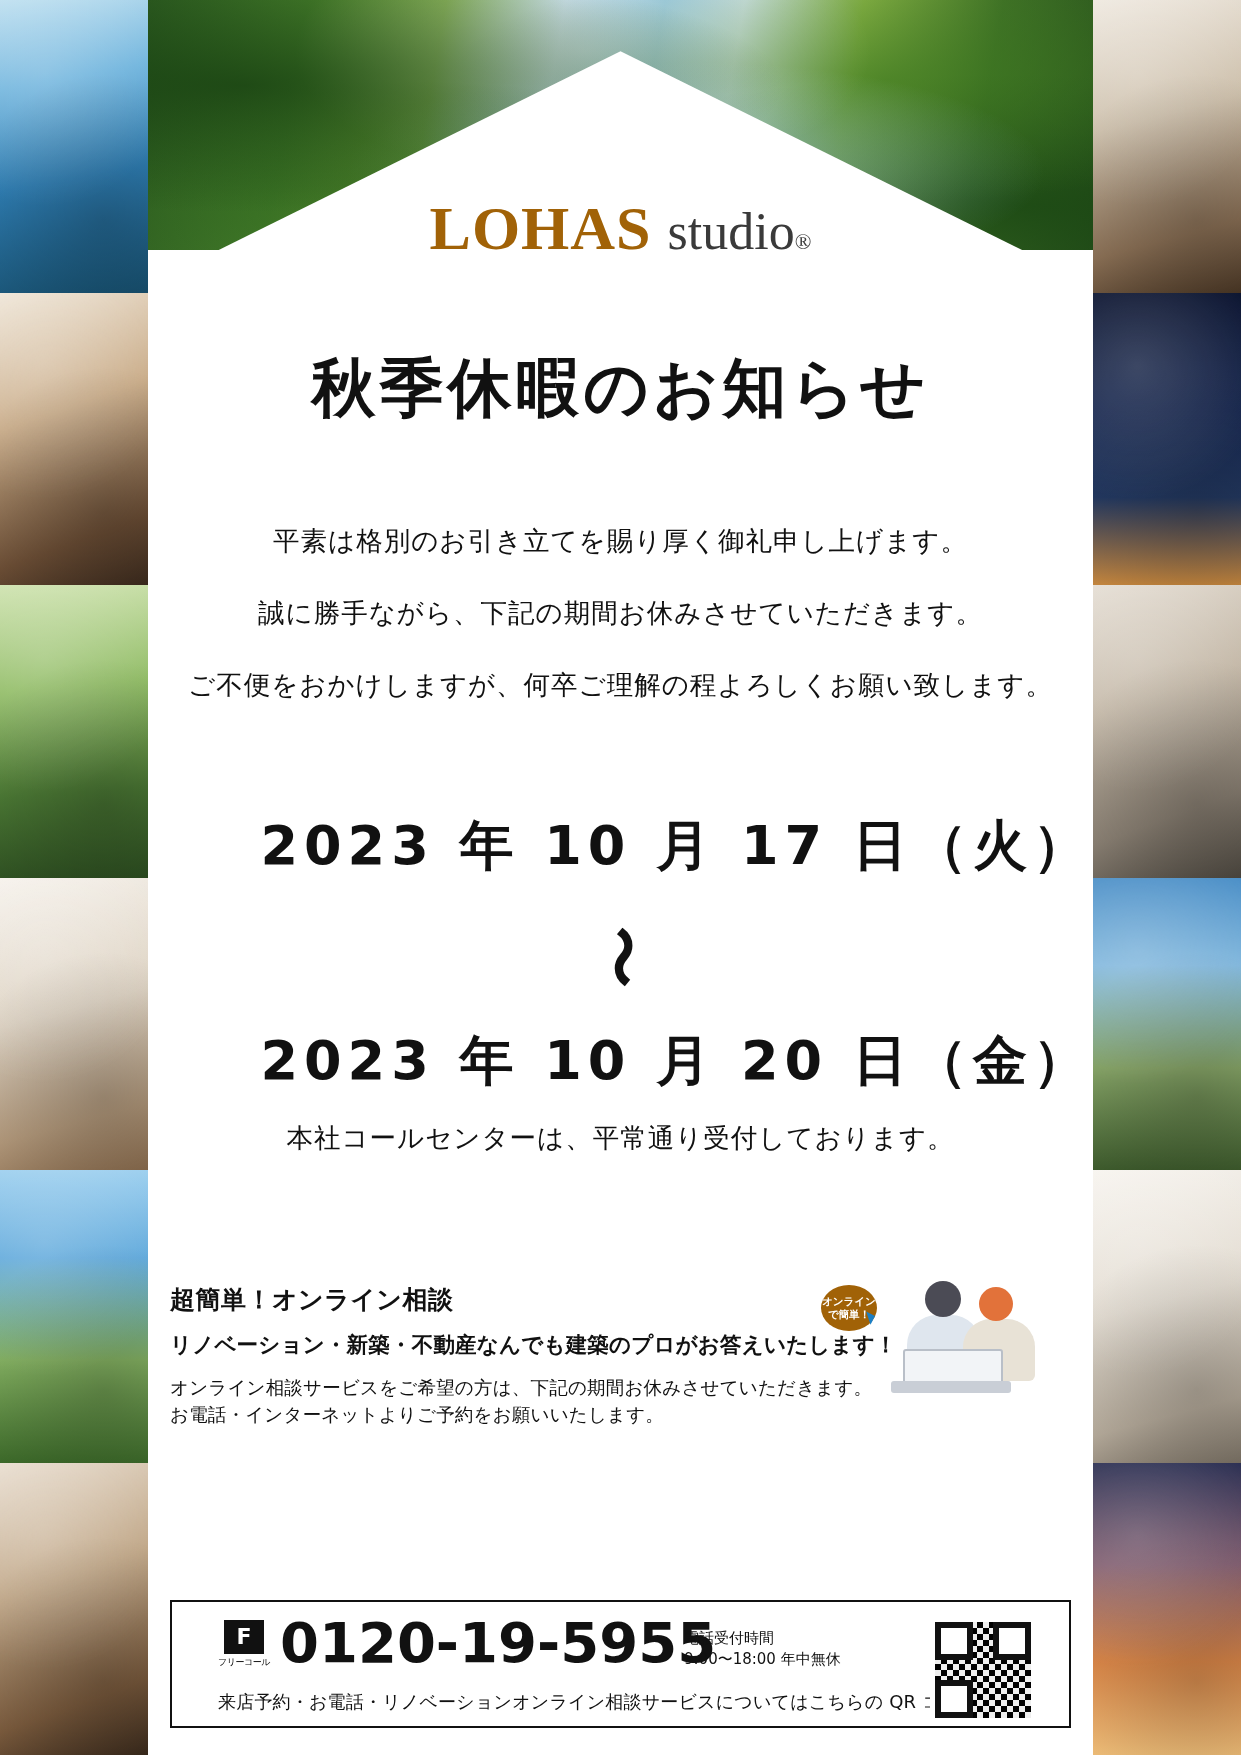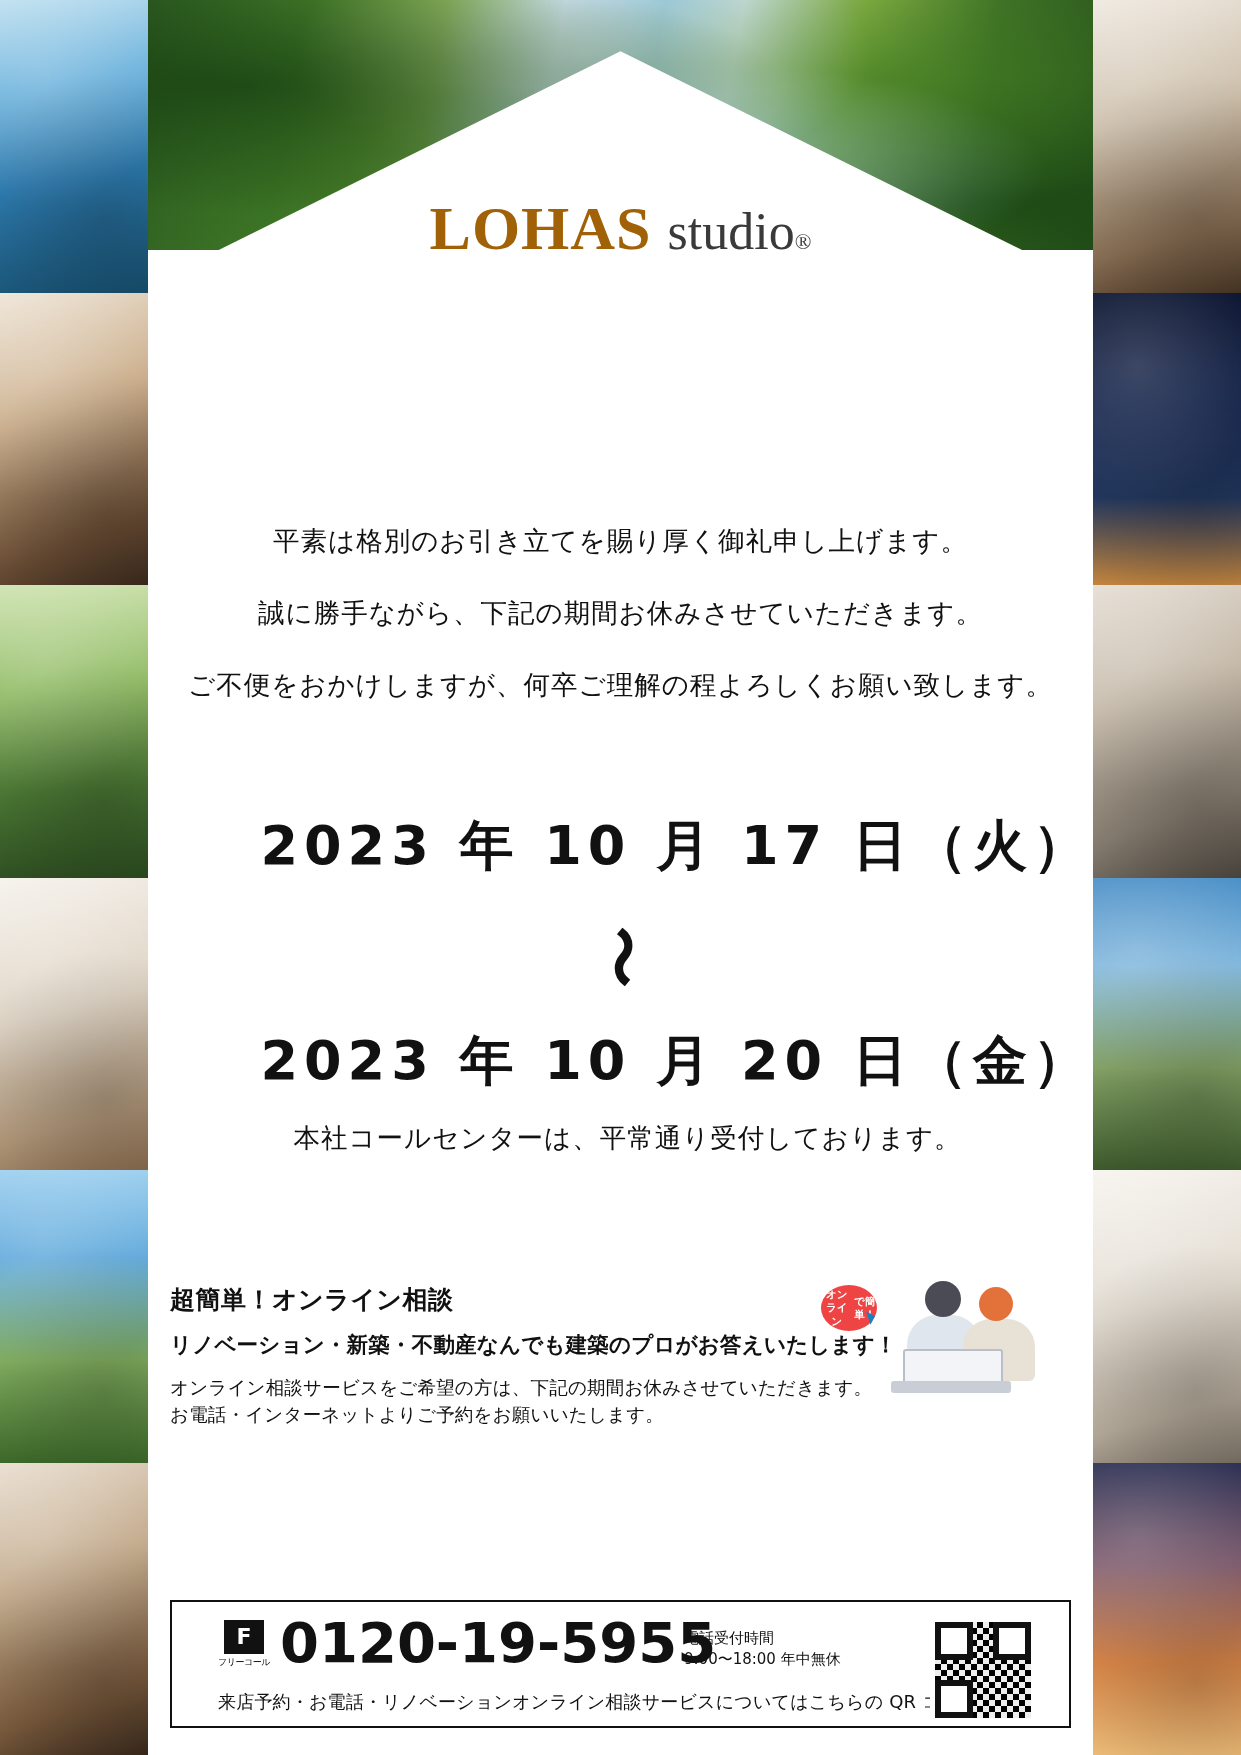--- a/index.html
+++ b/index.html
@@ -200,21 +200,20 @@
   .note {
     position: absolute;
     top: 1120px;
     left: 0;
     width: 100%;
     text-align: center;
     font-size: 26.5px;
     letter-spacing: 1px;
     color: #111;
     font-family: "DejaVu Sans", sans-serif;
-    padding-left: 7px;
   }
 
   
   .promo {
     position: absolute;
     left: 22px;
     right: 22px;
     top: 1283px;
     font-family: "DejaVu Sans", sans-serif;
     color: #111;
@@ -244,30 +243,30 @@
     width: 250px;
     height: 150px;
   }
   .bubble {
     position: absolute;
     left: 0;
     top: 8px;
     width: 56px;
     height: 46px;
     border-radius: 50%;
-    background: #ef4444;
+    background: #a16207;
     color: #fff;
     font-size: 10.5px;
     font-weight: 700;
     line-height: 1.25;
     text-align: center;
     display: flex;
     align-items: center;
     justify-content: center;
-    flex-direction: row;
+    flex-direction: column;
   }
   .bubble:after {
     content: "";
     position: absolute;
     right: -5px;
     bottom: 8px;
     width: 0; height: 0;
     border: 7px solid transparent;
     border-left-color: #1b7fc4;
     transform: rotate(-18deg);
@@ -394,20 +393,21 @@
 </div>
 <div class="chevron"></div>
 <div class="chevron-fill"></div>
 
 <div class="content">
 
   <div class="logo">
     <span class="lohas">LOHAS</span><span class="studio">studio</span><span class="reg">®</span>
   </div>
 
+  <div class="headline">秋季休暇のお知らせ</div>
 
   <div class="body-lines">
     <p>平素は格別のお引き立てを賜り厚く御礼申し上げます。</p>
     <p>誠に勝手ながら、下記の期間お休みさせていただきます。</p>
     <p>ご不便をおかけしますが、何卒ご理解の程よろしくお願い致します。</p>
   </div>
 
   <div class="date-big date-start">2023 年 10 月 17 日（火）</div>
   <div class="tilde">〜</div>
   <div class="date-big date-end">2023 年 10 月 20 日（金）</div>

